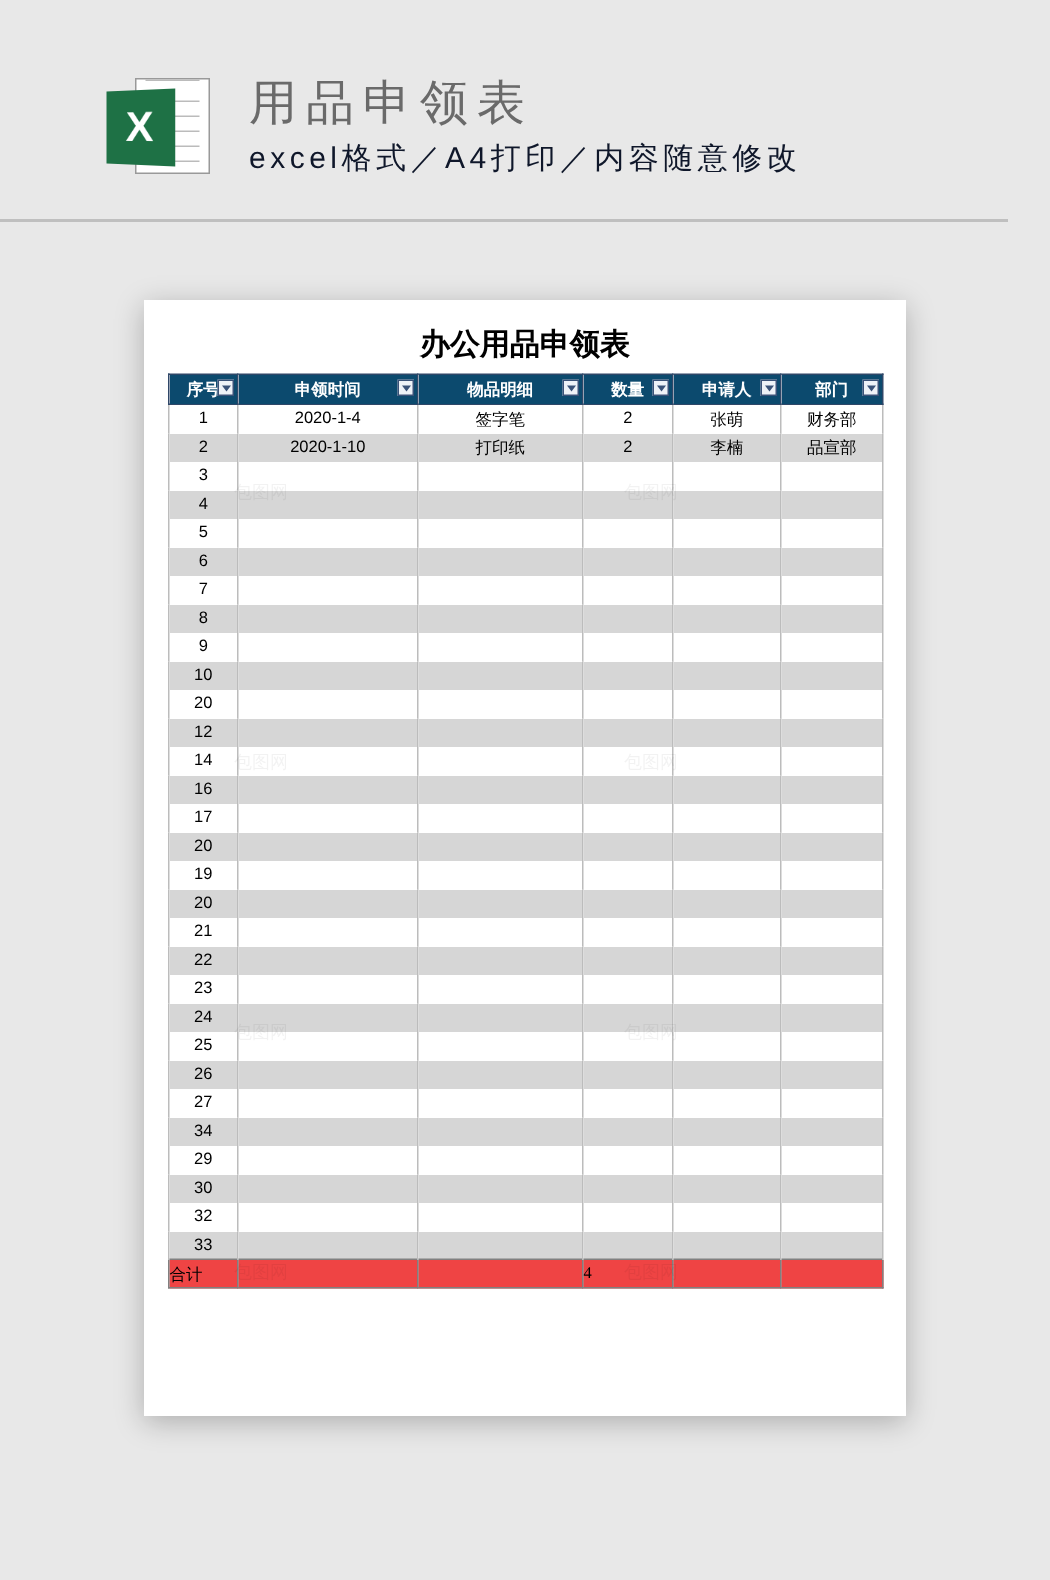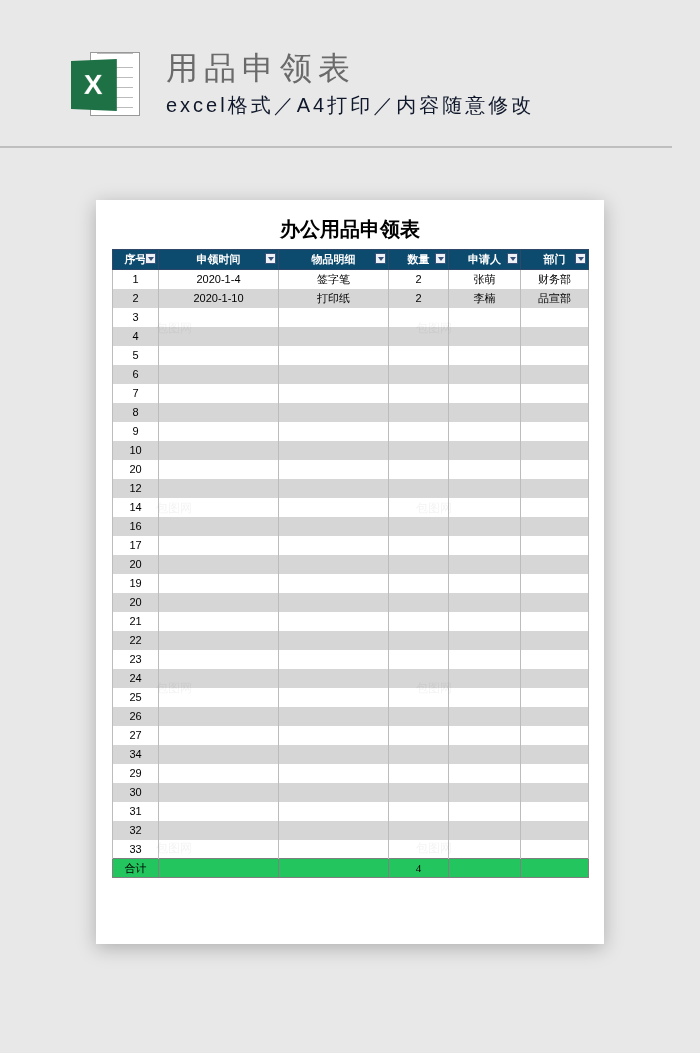--- a/index.html
+++ b/index.html
@@ -146,23 +146,23 @@
     padding: 0 2px;
     white-space: nowrap;
     overflow: hidden;
   }
   tbody tr:nth-child(even) td { background: #d6d6d6; }
   tbody tr:nth-child(odd) td { background: #ffffff; }
   tfoot td {
     border: 1px solid #808080;
     border-top: 1px solid #808080;
     height: 19px;
-    text-align: center;
+    text-align: left;
     font-family: "SimSun", serif;
-    background: #22c55e;
+    background: #ef4444;
   }
   .col-seq { width: 46px; }
   .col-date { width: 120px; }
   .col-item { width: 110px; }
   .col-qty { width: 60px; }
   .col-person { width: 72px; }
   .col-dept { width: 68px; }
 
   
   .wm {
@@ -430,28 +430,20 @@
         </tr>
         <tr>
           <td>30</td>
           <td></td>
           <td></td>
           <td></td>
           <td></td>
           <td></td>
         </tr>
         <tr>
-          <td>31</td>
-          <td></td>
-          <td></td>
-          <td></td>
-          <td></td>
-          <td></td>
-        </tr>
-        <tr>
           <td>32</td>
           <td></td>
           <td></td>
           <td></td>
           <td></td>
           <td></td>
         </tr>
         <tr>
           <td>33</td>
           <td></td>

